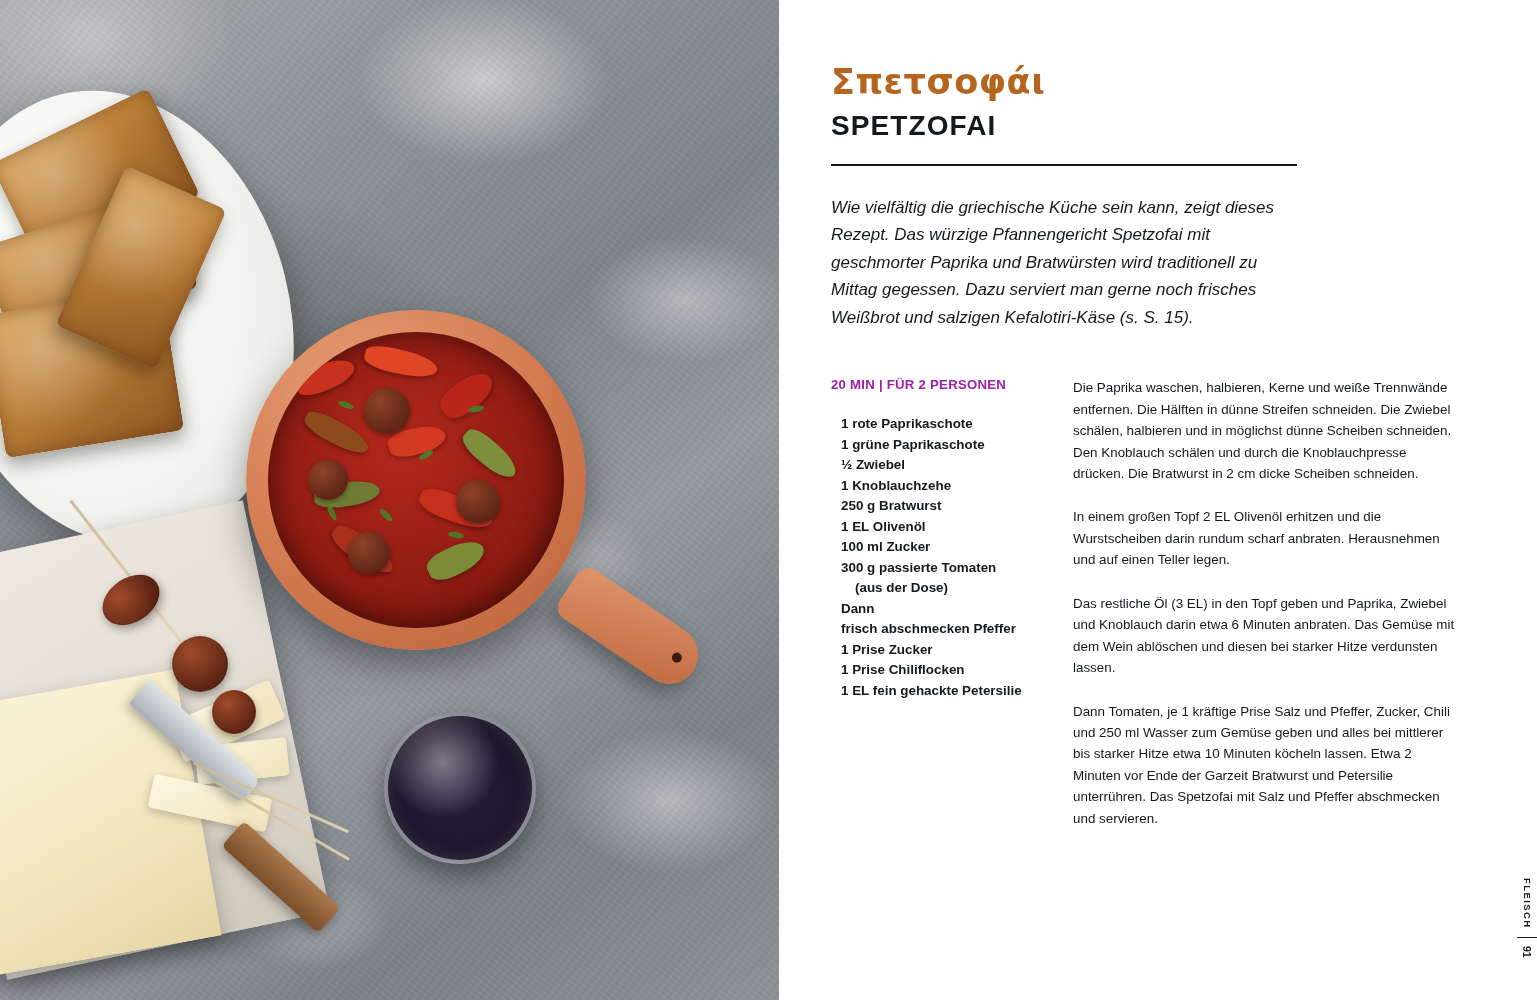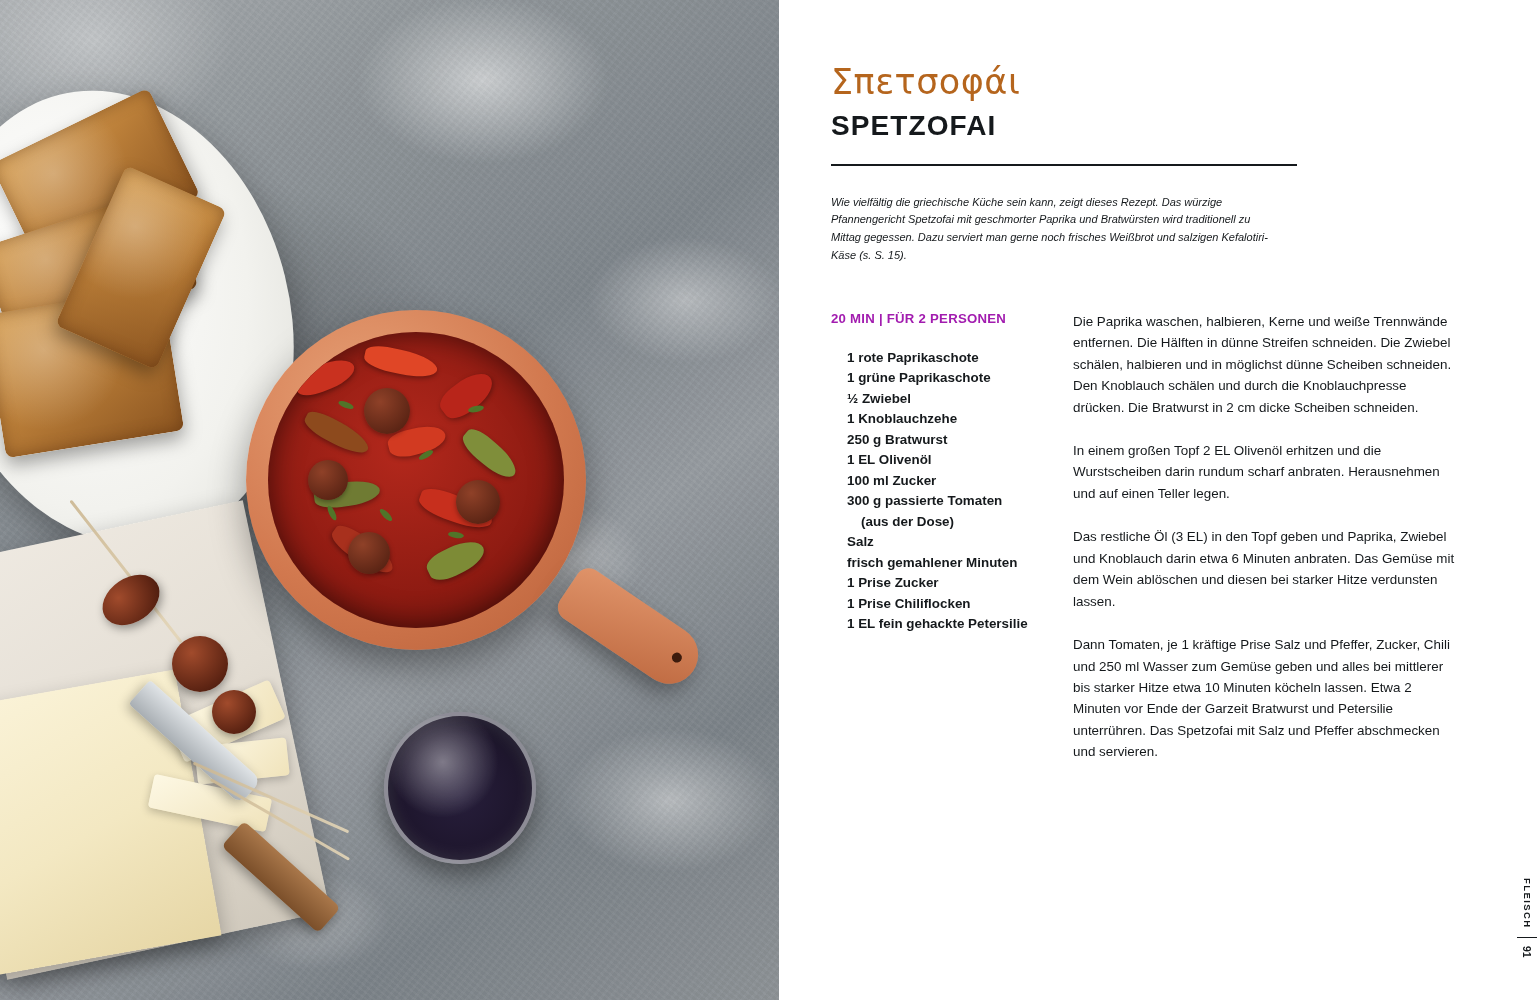--- a/index.html
+++ b/index.html
@@ -236,40 +236,40 @@
     background: #ffffff;
     box-sizing: border-box;
     padding: 62px 64px 0 52px;
   }
   .title-gr {
     font-family: "DejaVu Sans", sans-serif;
     font-size: 35px;
     letter-spacing: 0.5px;
     color: #b5651d;
     margin: 0 0 8px 0;
-    font-weight: 400;
+    font-weight: 700;
   }
   .title-de {
     font-size: 28px;
     font-weight: bold;
     letter-spacing: 1.1px;
     margin: 0;
     color: #15191c;
   }
   .rule {
     margin-top: 22px;
     width: 466px;
     height: 1.6px;
     background: #15191c;
   }
   .intro {
     margin-top: 28px;
     width: 448px;
     font-style: italic;
-    font-size: 11px;
+    font-size: 17px;
     line-height: 1.62;
     color: #15191c;
   }
   .columns {
     display: flex;
     margin-top: 46px;
   }
   .col-left {
     width: 228px;
     flex: 0 0 228px;
@@ -281,21 +281,21 @@
   }
   .meta {
     font-size: 13.2px;
     font-weight: bold;
     letter-spacing: 0.25px;
     color: #a21caf;
     margin-bottom: 22px;
   }
   .ingredients {
     list-style: none;
-    margin: 16px;
+    margin: 10px;
     padding: 0;
     font-size: 13.4px;
     font-weight: bold;
     line-height: 1.53;
     color: #15191c;
   }
   .ingredients li.indent { padding-left: 14px; }
   .steps p {
     margin: 0 0 22px 4px;
     font-size: 13.4px;
@@ -405,22 +405,22 @@
         <ul class="ingredients">
           <li>1 rote Paprikaschote</li>
           <li>1 grüne Paprikaschote</li>
           <li>½ Zwiebel</li>
           <li>1 Knoblauchzehe</li>
           <li>250 g Bratwurst</li>
           <li>1 EL Olivenöl</li>
           <li>100 ml Zucker</li>
           <li>300 g passierte Tomaten</li>
           <li class="indent">(aus der Dose)</li>
-          <li>Salz</li>
-          <li>frisch gemahlener Minuten</li>
+          <li>Dann</li>
+          <li>frisch abschmecken Pfeffer</li>
           <li>1 Prise Zucker</li>
           <li>1 Prise Chiliflocken</li>
           <li>1 EL fein gehackte Petersilie</li>
         </ul>
       </div>
 
       <div class="col-right steps">
         <p>Die Paprika waschen, halbieren, Kerne und weiße Trennwände entfernen. Die Hälften in dünne Streifen schneiden. Die Zwiebel schälen, halbieren und in möglichst dünne Scheiben schneiden. Den Knoblauch schälen und durch die Knoblauchpresse drücken. Die Bratwurst in 2 cm dicke Scheiben schneiden.</p>
         <p>In einem großen Topf 2 EL Olivenöl erhitzen und die Wurstscheiben darin rundum scharf anbraten. Herausnehmen und auf einen Teller legen.</p>
         <p>Das restliche Öl (3 EL) in den Topf geben und Paprika, Zwiebel und Knoblauch darin etwa 6 Minuten anbraten. Das Gemüse mit dem Wein ablöschen und diesen bei starker Hitze verdunsten lassen.</p>

